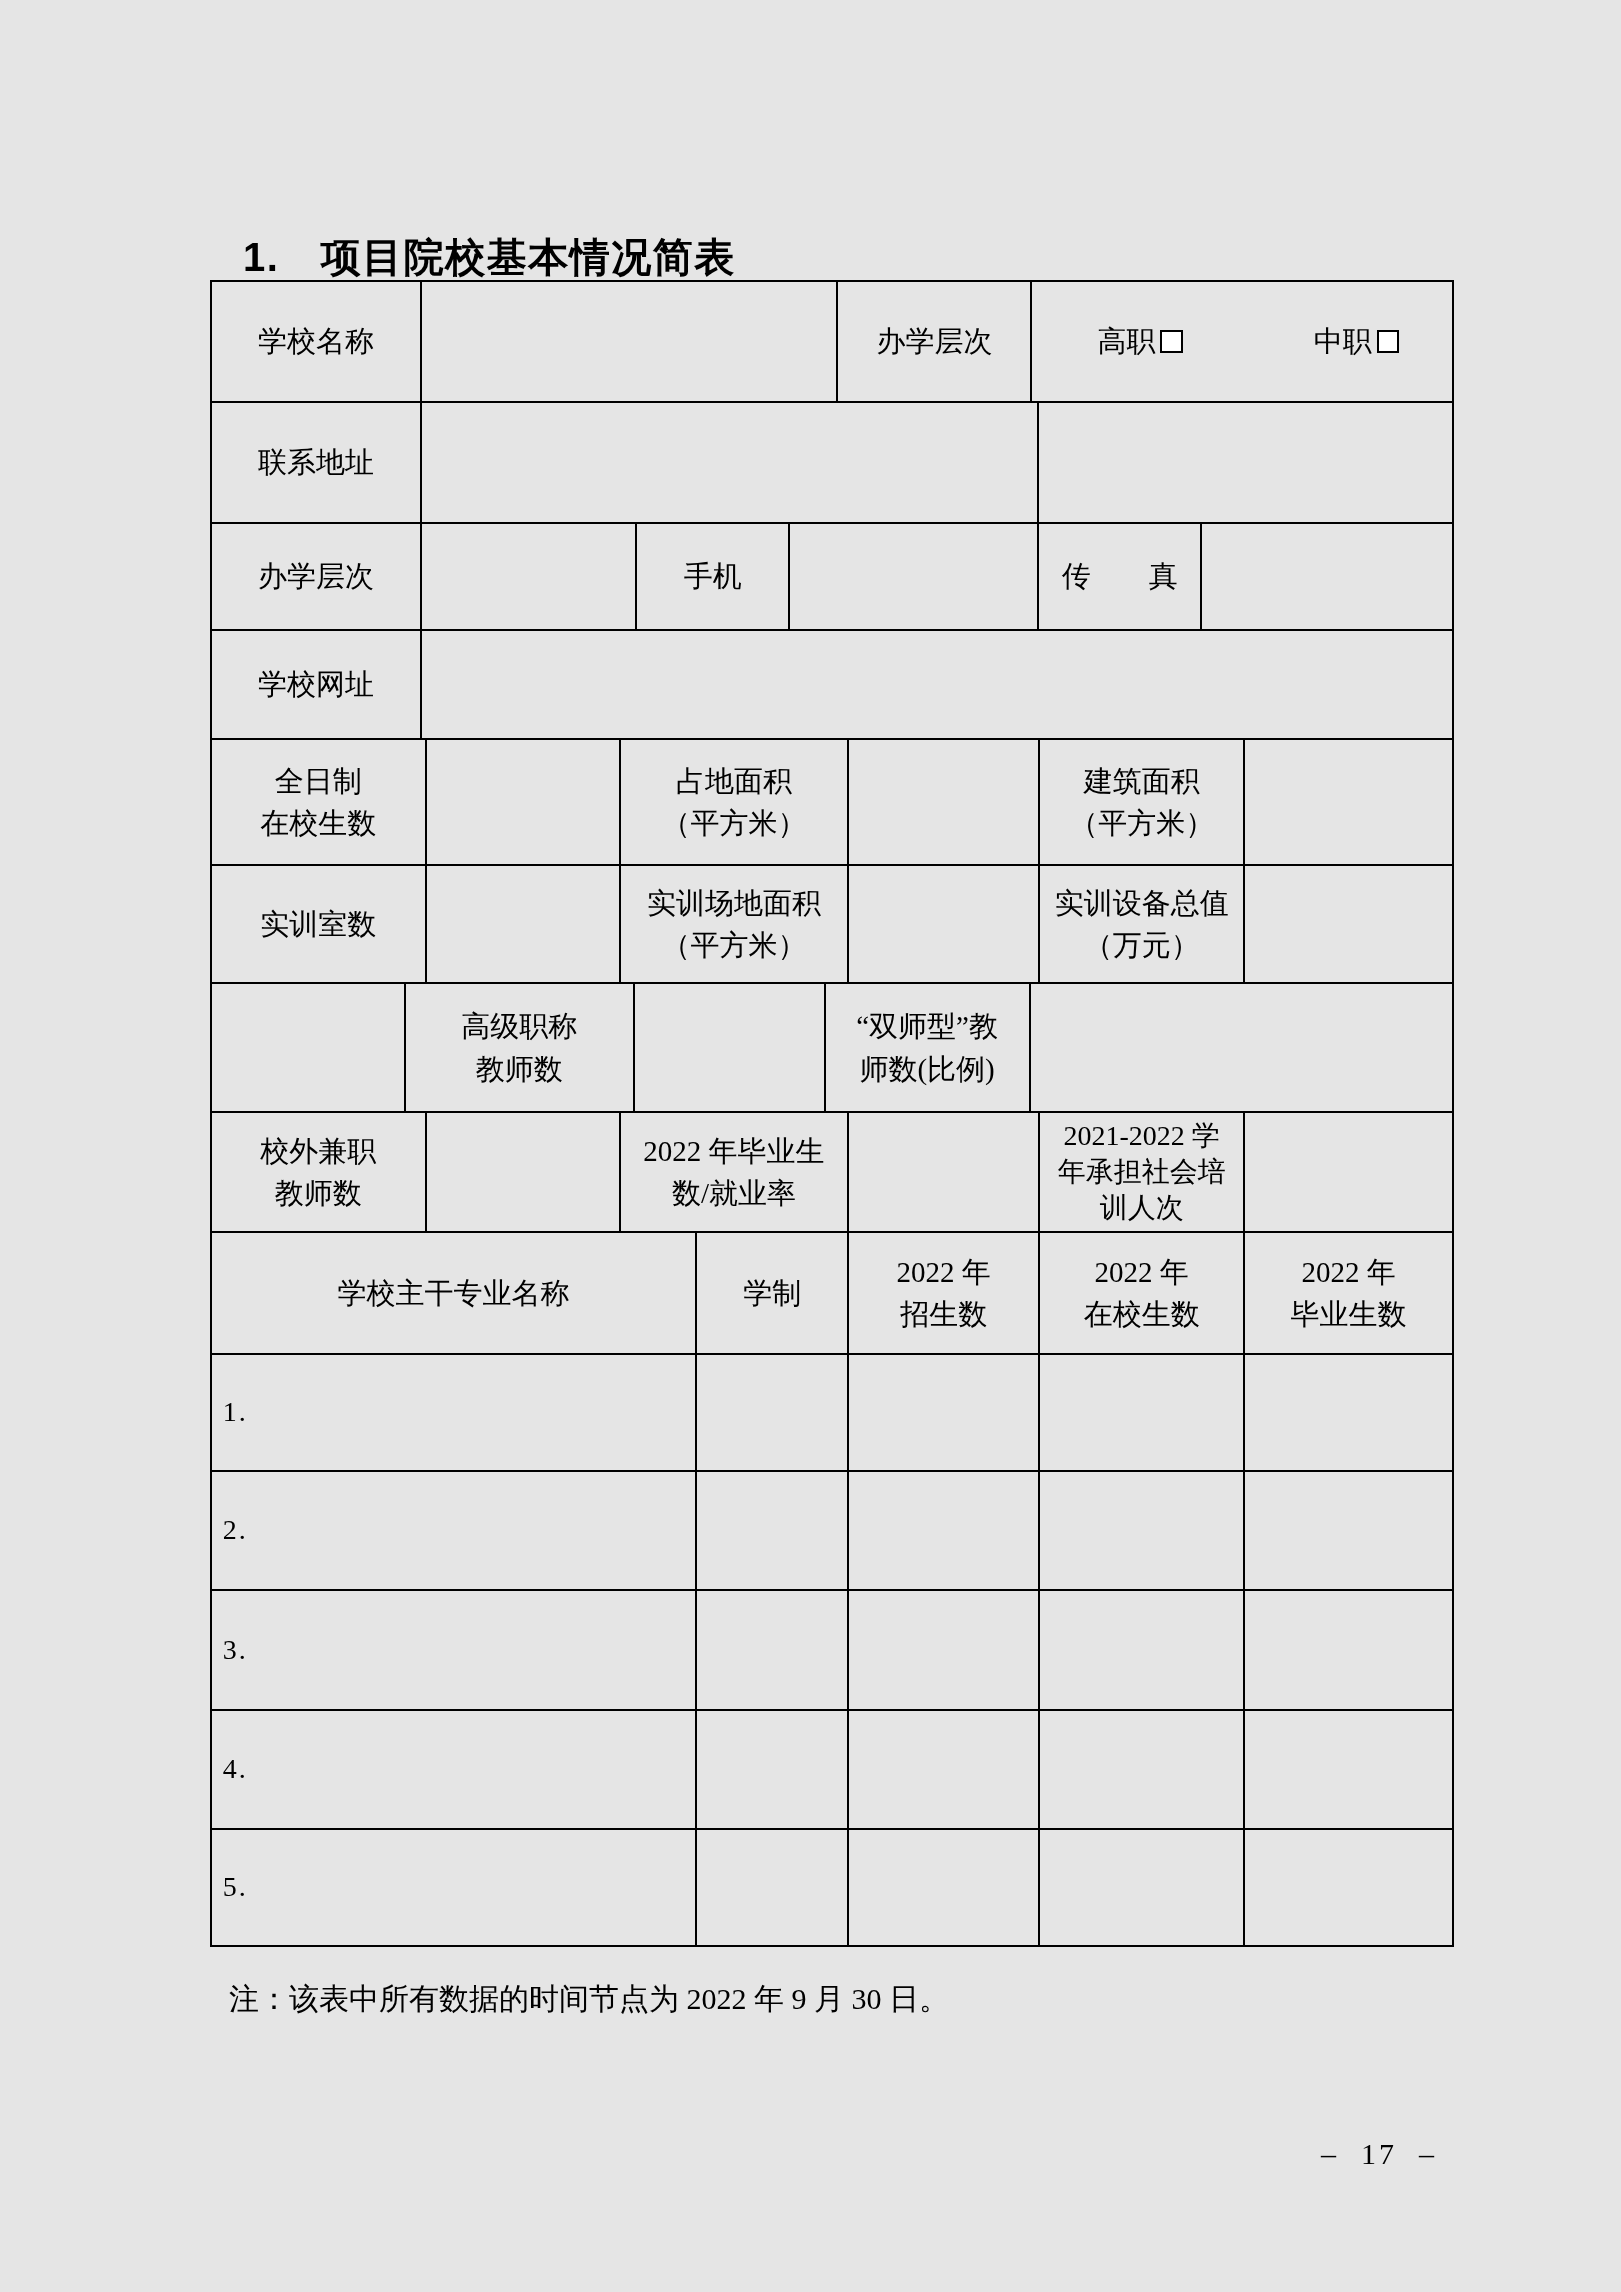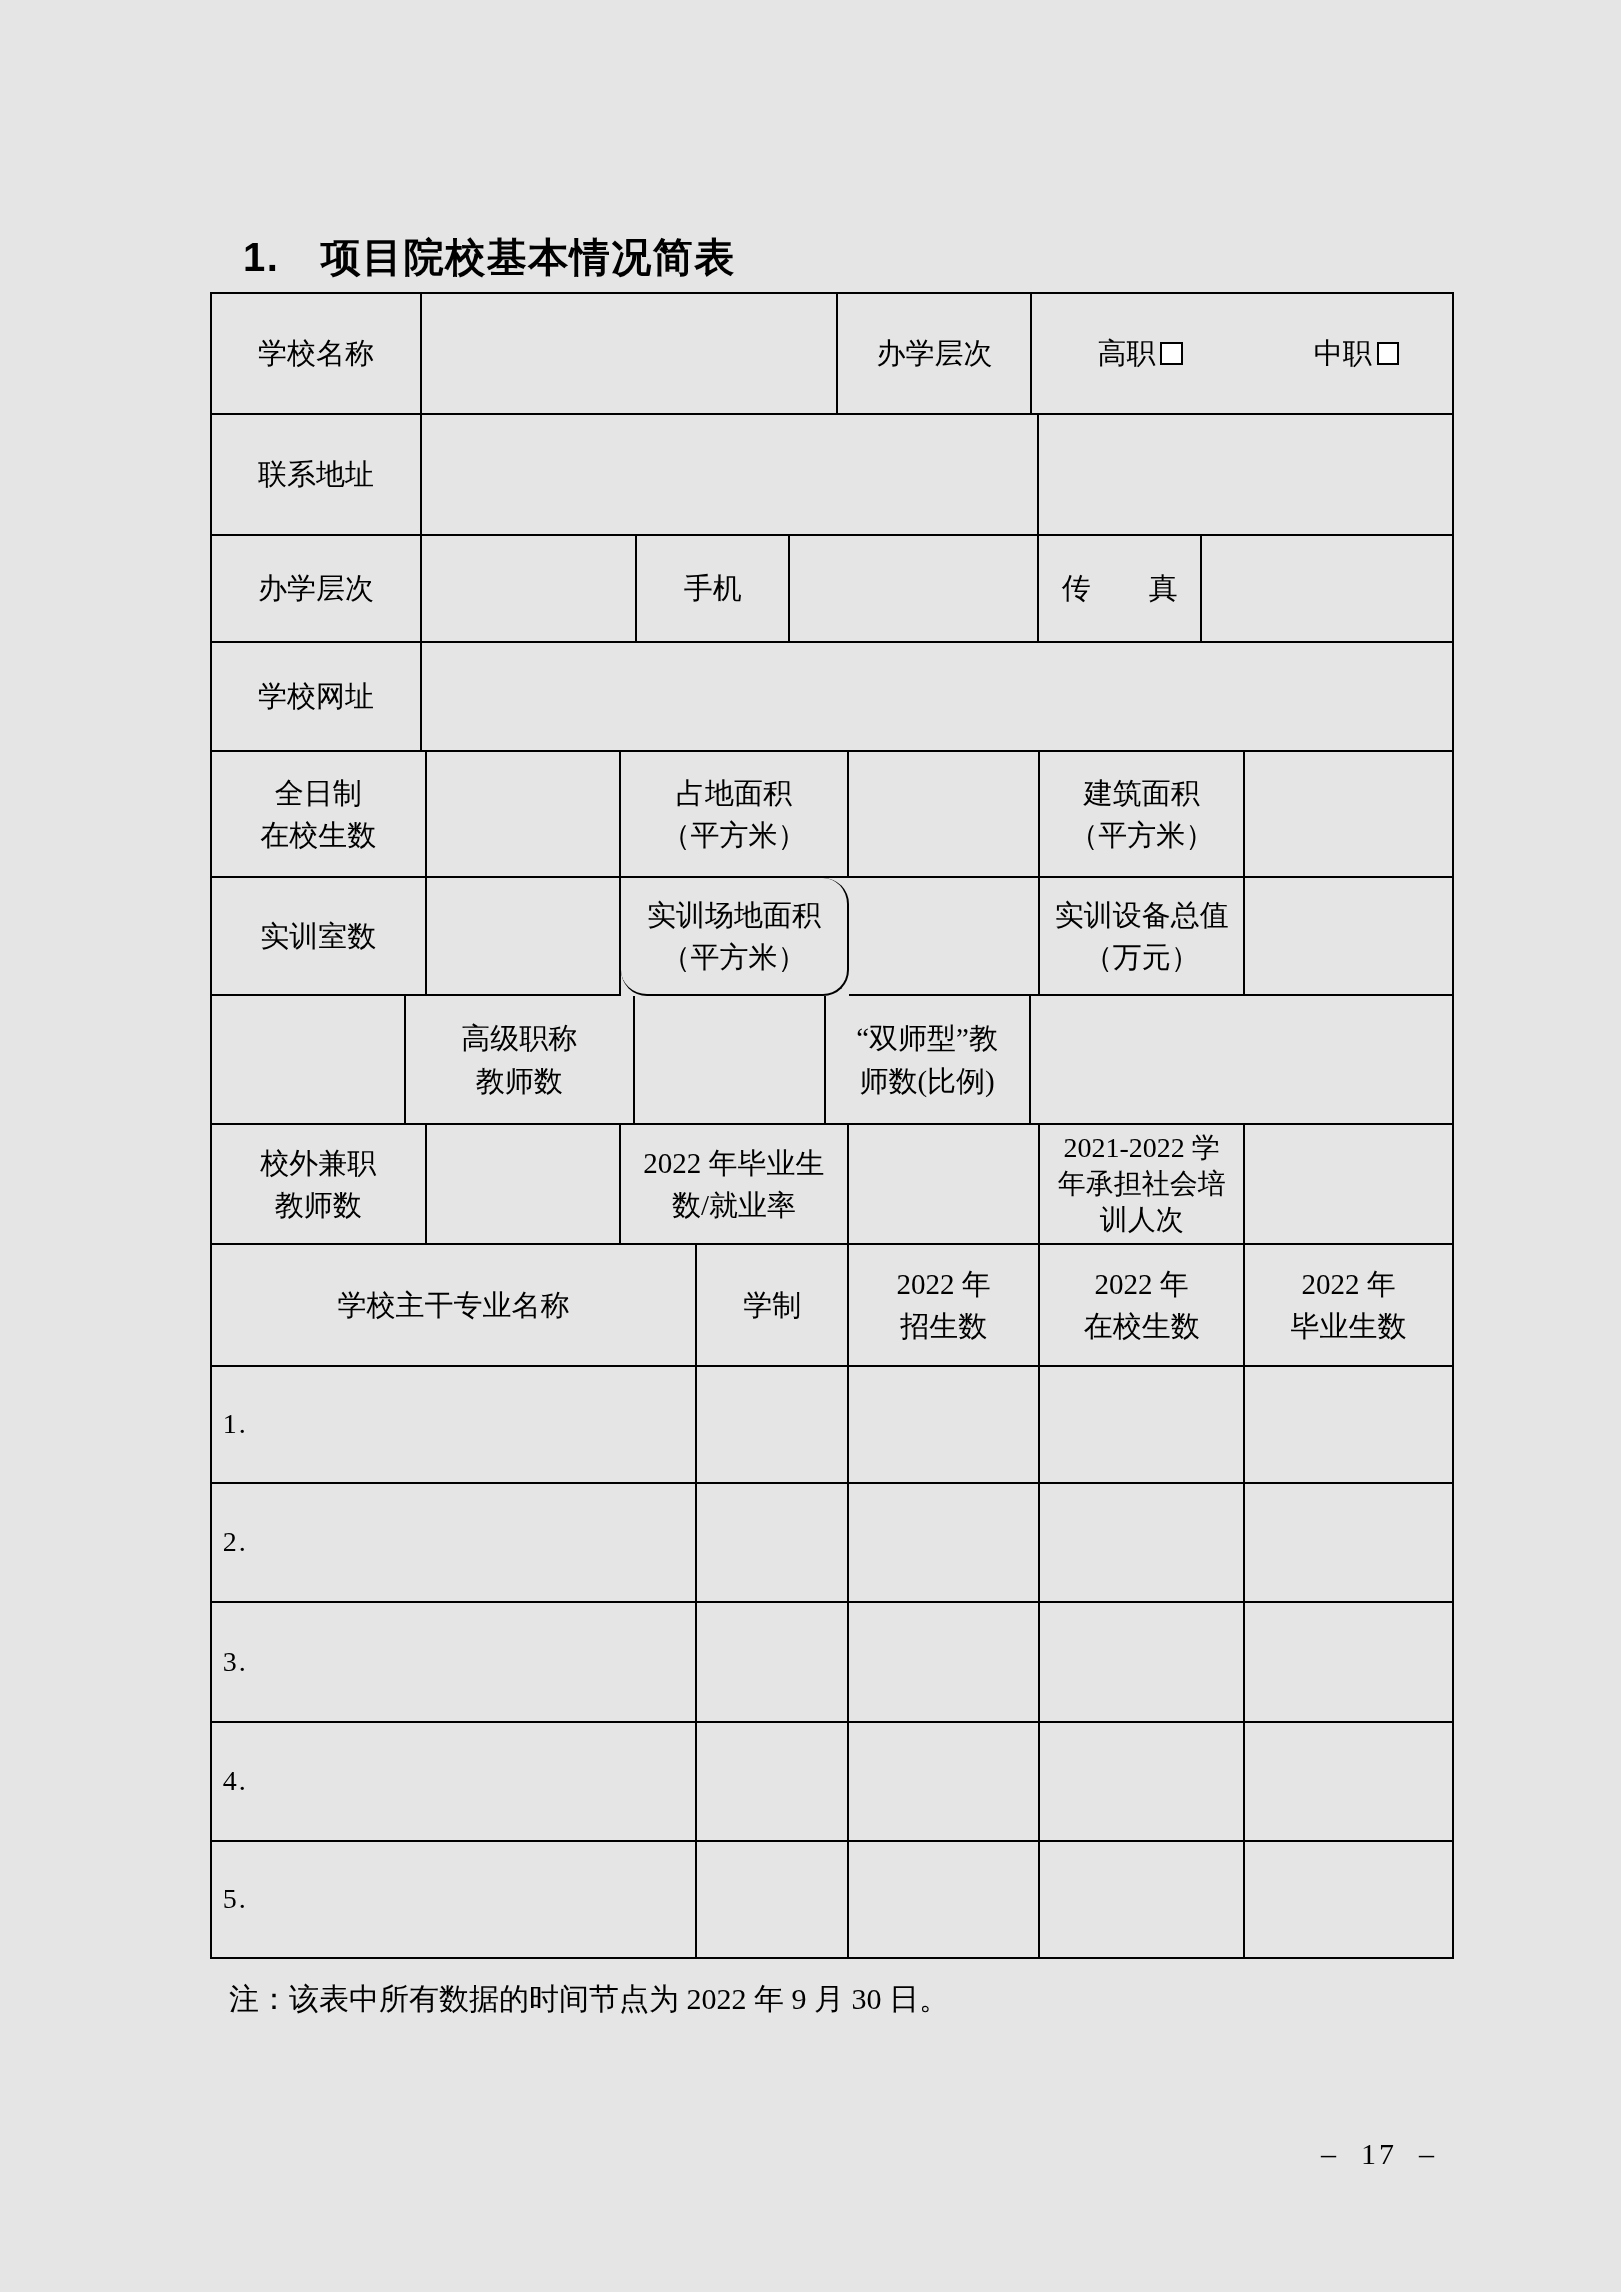--- a/index.html
+++ b/index.html
@@ -13,21 +13,21 @@
   .page { position: relative; width: 1621px; height: 2293px; background: #e5e5e5; }
 
   .title {
     position: absolute; left: 243px; top: 235px;
     font-family: "Liberation Sans", "DejaVu Sans", sans-serif;
     font-weight: bold; font-size: 40px; line-height: 1.1;
     letter-spacing: 1.5px; white-space: pre; color: #000;
   }
 
   .table {
-    position: absolute; left: 210px; top: 292px; width: 1242px;
+    position: absolute; left: 210px; top: 280px; width: 1242px;
     border-top: 2.9px solid #000; border-left: 2px solid #000;
     box-sizing: content-box;
   }
   .row { display: flex; width: 100%; }
   .cell {
     box-sizing: border-box;
     border-right: 2px solid #000;
     border-bottom: 2.9px solid #000;
     display: flex; flex-direction: column;
     justify-content: center; align-items: center;
@@ -131,21 +131,21 @@
           <div class="ln">建筑面积</div>
           <div class="ln">（平方米）</div>
         </div>
         <div class="cell" style="flex: 1 1 0%;"></div>
       </div>
       <div class="row" style="height: 118px; justify-content: center;">
         <div class="cell" style="width: 17.28%;">
           <div class="ln">实训室数</div>
         </div>
         <div class="cell" style="width: 15.63%;"></div>
-        <div class="cell" style="width: 18.39%; border-radius: 26px;">
+        <div class="cell" style="width: 18.39%;">
           <div class="ln">实训场地面积</div>
           <div class="ln">（平方米）</div>
         </div>
         <div class="cell" style="width: 15.39%;"></div>
         <div class="cell" style="width: 16.5%;">
           <div class="ln">实训设备总值</div>
           <div class="ln">（万元）</div>
         </div>
         <div class="cell" style="flex: 1 1 0%;"></div>
       </div>

